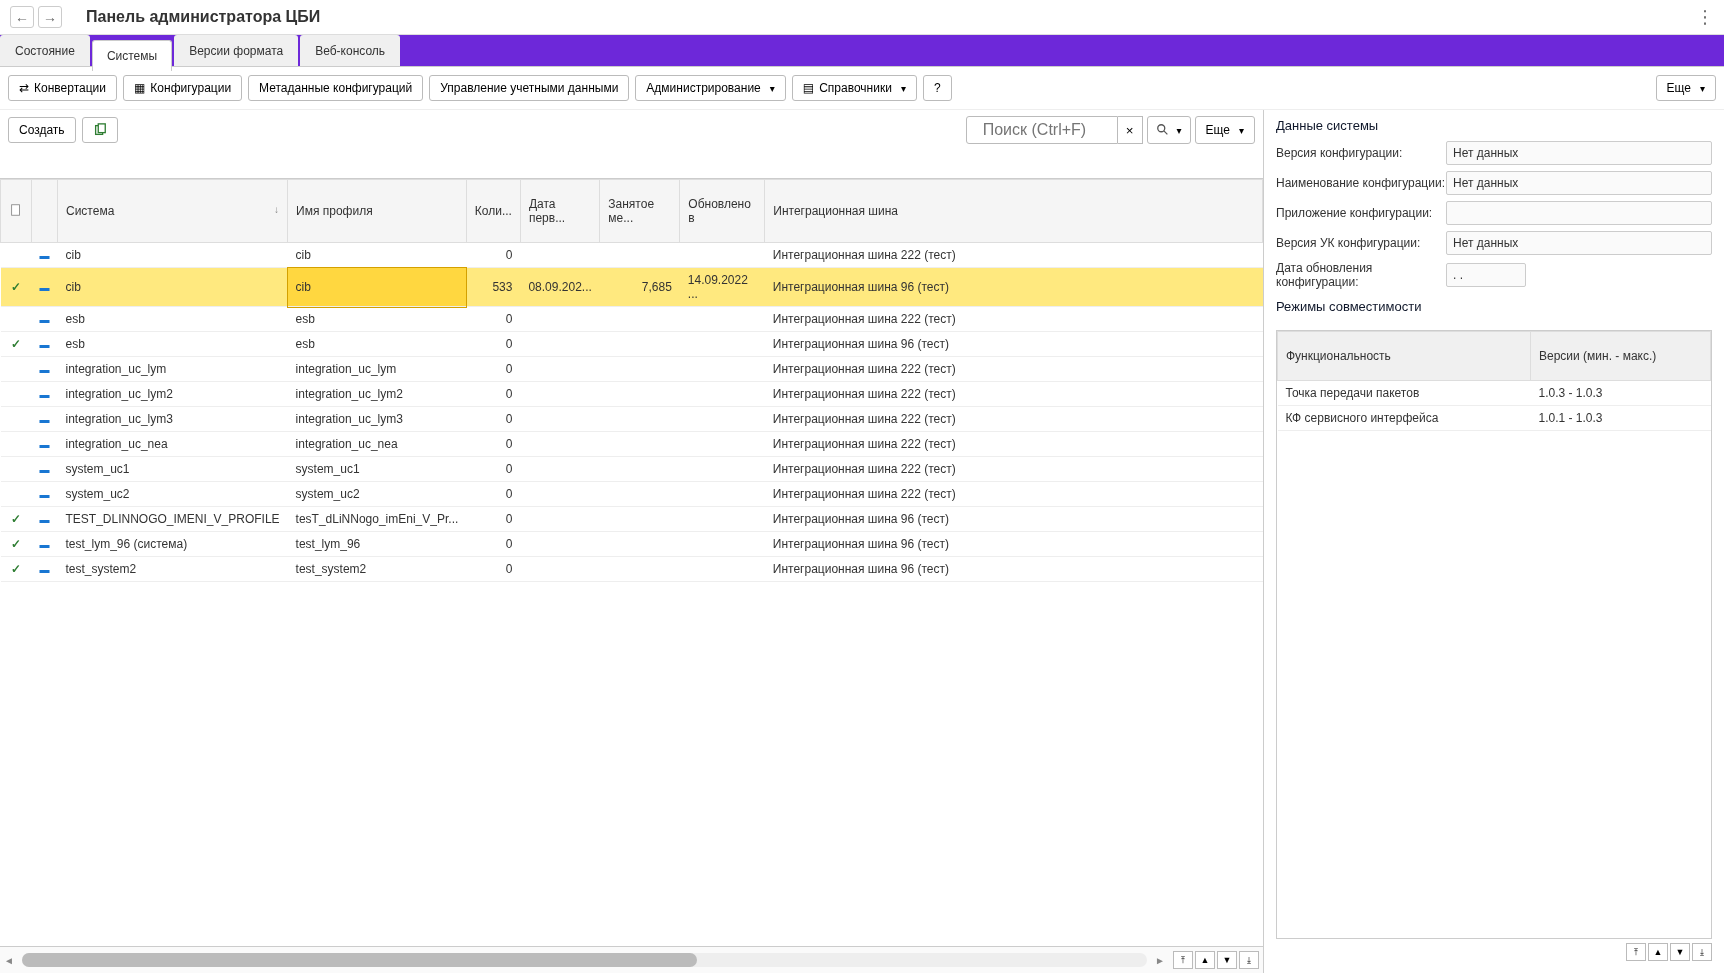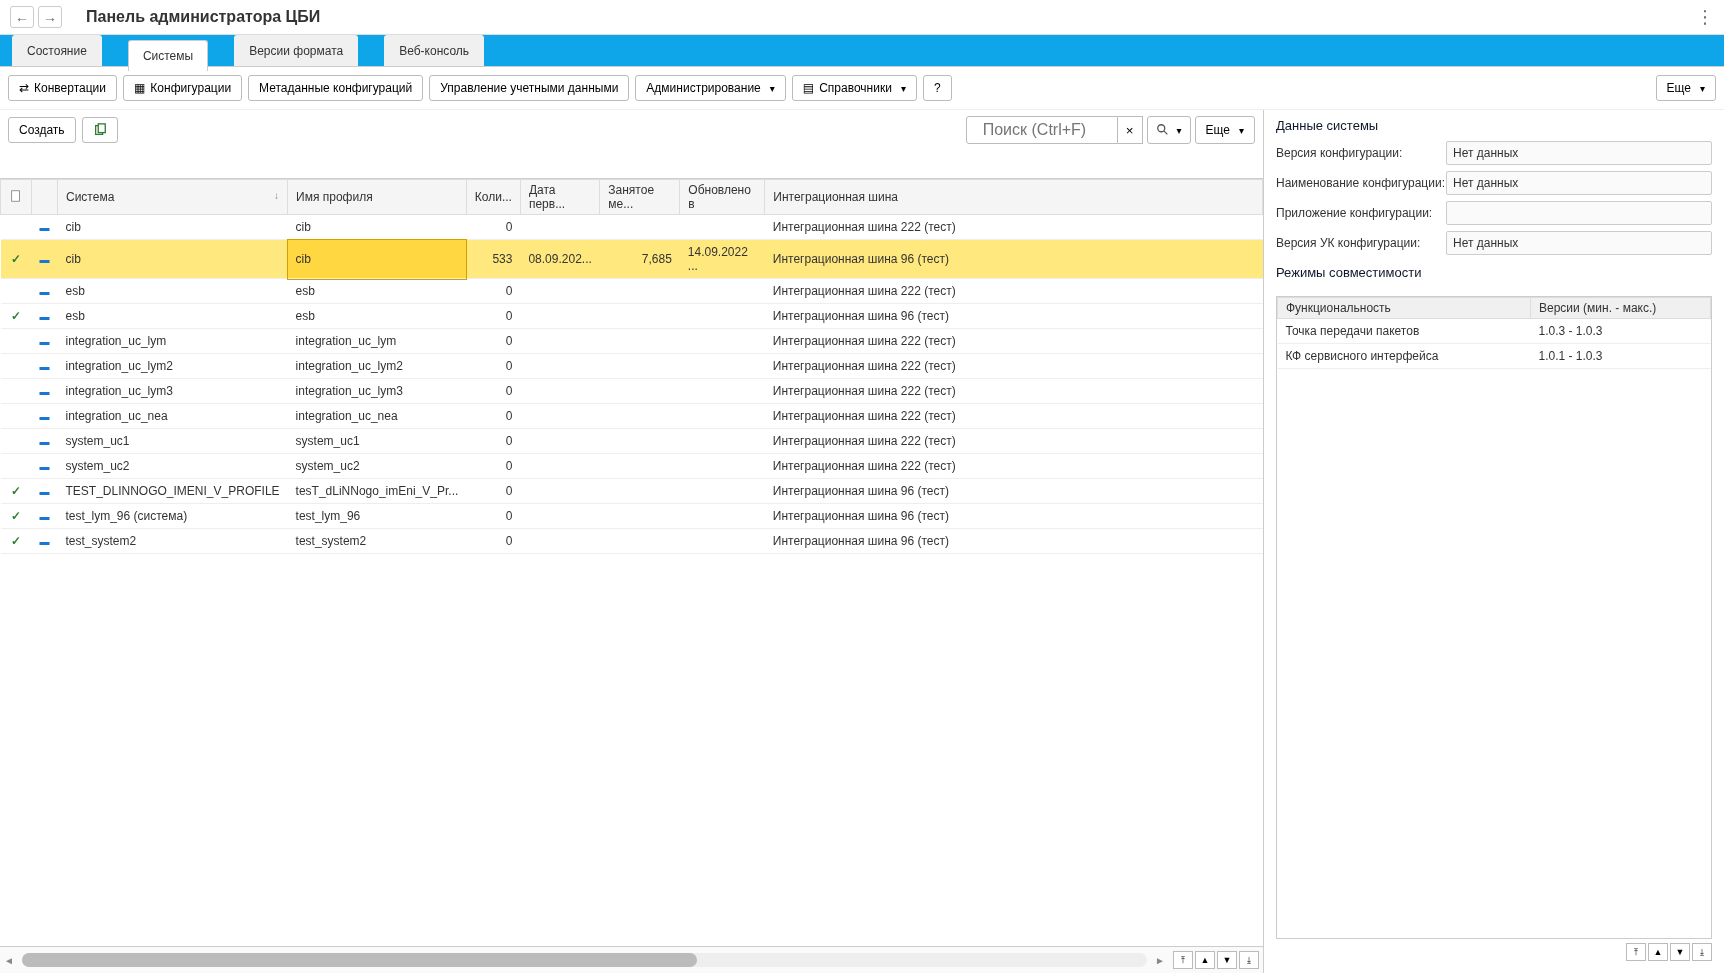--- a/index.html
+++ b/index.html
@@ -2,37 +2,37 @@
 <html><head>
 <meta charset="utf-8">
 <style>
 * { box-sizing: border-box; margin: 0; padding: 0; }
 body { font-family: Arial, sans-serif; font-size: 12px; color: #333; background: #fff; }
 .window { width: 1724px; height: 973px; display: flex; flex-direction: column; }
 .titlebar { display: flex; align-items: center; padding: 6px 10px; border-bottom: 1px solid #ddd; }
 .nav-btn { width: 24px; height: 22px; border: 1px solid #ccc; background: #fff; border-radius: 3px; display: flex; align-items: center; justify-content: center; cursor: pointer; margin-right: 4px; font-size: 14px; color: #666; }
 .title { font-size: 16px; font-weight: bold; margin-left: 20px; }
 .menu-dots { margin-left: auto; cursor: pointer; font-size: 18px; color: #666; }
-.tabs { display: flex; border-bottom: 1px solid #ccc; background: #0ea5e9; padding-left: 12px; gap: 24px; }
+.tabs { display: flex; border-bottom: 1px solid #ccc; background: #6d28d9; padding-left: 0; }
 .tab { padding: 8px 14px; border: 1px solid transparent; cursor: pointer; border-bottom: none; background: #f0f0f0; margin-right: 2px; border-radius: 3px 3px 0 0; }
 .tab.active { background: #fff; border-color: #ccc; position: relative; top: 5px; }
 .toolbar { display: flex; align-items: center; padding: 8px; gap: 6px; border-bottom: 1px solid #eee; }
 .btn { padding: 5px 10px; border: 1px solid #bbb; background: #fff; border-radius: 3px; cursor: pointer; display: inline-flex; align-items: center; gap: 5px; font-size: 12px; }
 .dropdown-arrow::after { content: "▾"; margin-left: 4px; font-size: 10px; }
 .toolbar-right { margin-left: auto; display: flex; gap: 6px; }
 .content { flex: 1; display: flex; overflow: hidden; }
 .left-panel { flex: 1; display: flex; flex-direction: column; border-right: 1px solid #ccc; gap: 28px; }
 .sub-toolbar { display: flex; align-items: center; padding: 6px 8px; gap: 6px; }
 .search-box { display: flex; margin-left: auto; }
 .search-input { border: 1px solid #bbb; border-radius: 3px 0 0 3px; padding: 4px 16px; width: 152px; font-size: 16px; }
 .search-clear { border: 1px solid #bbb; border-left: none; padding: 4px 8px; cursor: pointer; background: #fff; }
 .search-btn { border: 1px solid #bbb; border-radius: 3px; padding: 4px 8px; cursor: pointer; background: #fff; margin-left: 4px; display: flex; align-items: center; gap: 3px; }
 .table-container { flex: 1; overflow: auto; border-top: 1px solid #ccc; }
 table { width: 100%; border-collapse: collapse; }
-th { background: #f5f5f5; border: 1px solid #ddd; padding: 3px 8px; text-align: left; font-weight: normal; font-size: 12px; position: sticky; top: 0; }
+th { background: #f5f5f5; border: 1px solid #ddd; padding: 17px 8px; text-align: left; font-weight: normal; font-size: 12px; position: sticky; top: 0; }
 td { border-bottom: 1px solid #eee; padding: 5px 8px; font-size: 12px; }
 tr.selected td { background: #ffe97f; }
 tr.selected td.profile-cell { background: #ffd740; outline: 1px solid #d4a000; }
 .check-col { width: 28px; text-align: center; }
 .icon-col { width: 24px; text-align: center; }
 .check-mark { color: #2e7d32; font-weight: bold; }
 .row-icon { color: #1976d2; font-size: 10px; }
 .num-cell { text-align: right; }
 .sort-arrow { float: right; color: #888; font-size: 10px; }
 .table-footer { display: flex; align-items: center; padding: 4px; border-top: 1px solid #ccc; background: #fafafa; }
@@ -314,20 +314,24 @@
         <div class="form-field">Нет данных</div>
       </div>
       <div class="form-row">
         <div class="form-label">Приложение конфигурации:</div>
         <div class="form-field"></div>
       </div>
       <div class="form-row">
         <div class="form-label">Версия УК конфигурации:</div>
         <div class="form-field">Нет данных</div>
       </div>
+      <div class="form-row">
+        <div class="form-label">Дата обновления конфигурации:</div>
+        <div class="form-field short">  .  .  </div>
+      </div>
 
       <div class="section-title" style="margin-top:4px;">Режимы совместимости</div>
       <div class="compat-table">
         <table>
           <thead>
             <tr>
               <th>Функциональность</th>
               <th style="width:180px;">Версии (мин. - макс.)</th>
             </tr>
           </thead>

